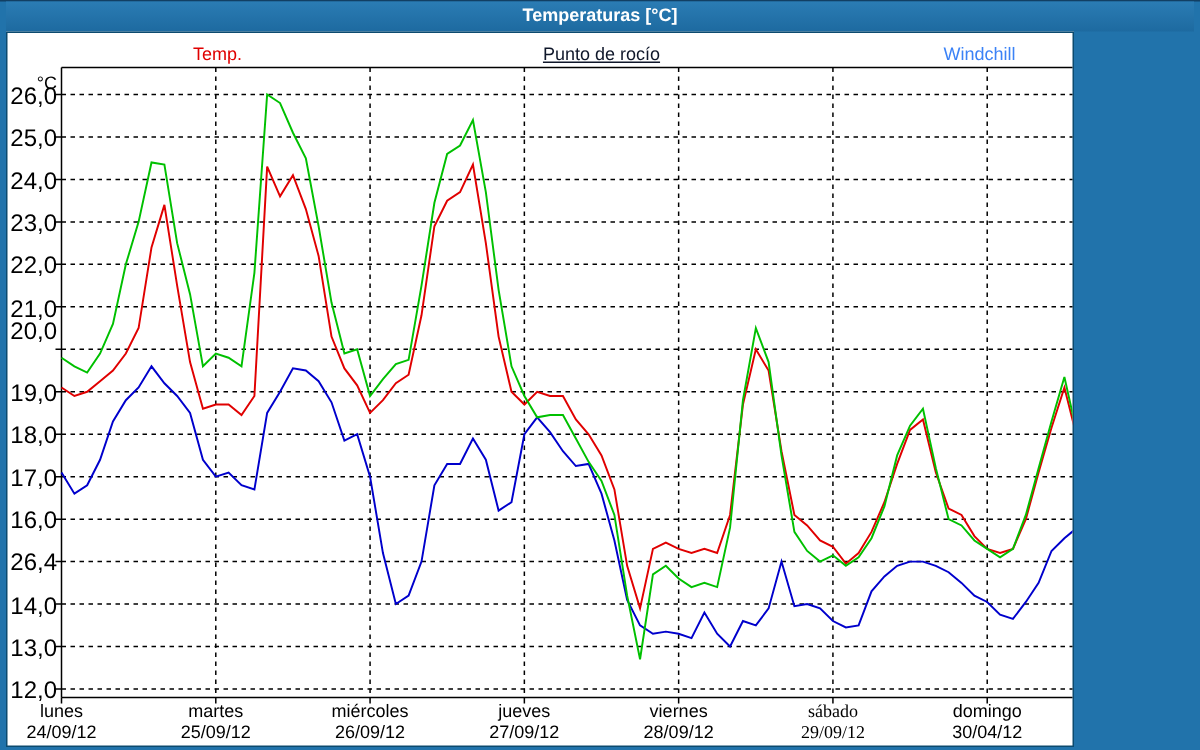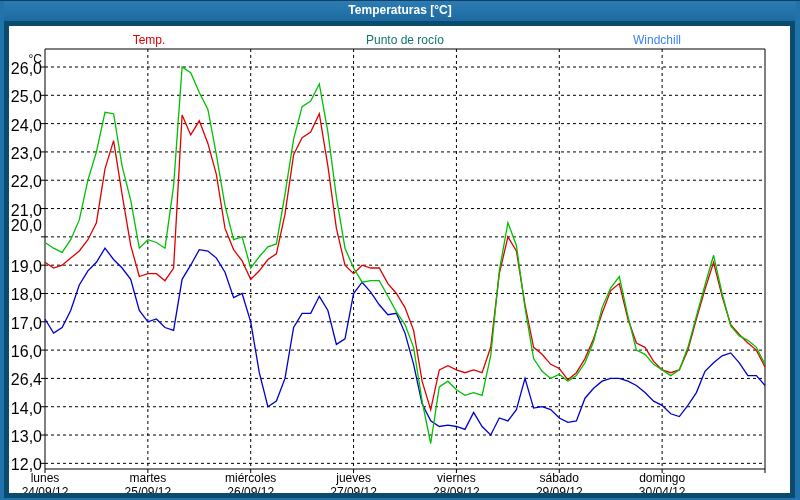--- a/index.html
+++ b/index.html
@@ -9,22 +9,22 @@
     border-top:1px solid #123f63;
     padding:0 4px 4px 4px;
     position:relative;
   }
   .titlebar{
     height:20px;line-height:18px;text-align:center;
     color:#ffffff;font-size:12px;font-weight:bold;
     background:linear-gradient(#2b7cb4,#1d6aa0);
   }
   .content{
-    position:relative;width:791px;height:477px;
-    background:#ffffff;border:5px solid #0c4a6e;box-sizing:border-box;
+    position:relative;width:712px;height:477px;
+    background:#ffffff;border:1px solid #0c4a6e;box-sizing:border-box;
     overflow:hidden;
   }
   .legend-item{
     position:absolute;top:7px;transform:translateX(-50%);
     font-size:12px;white-space:nowrap;
   }
   .unit-label{
     position:absolute;left:0;width:33px;text-align:right;top:26px;
     font-size:12px;color:#000;
   }
@@ -41,21 +41,21 @@
 </head>
 <body>
 
 <div class="window">
   <div class="titlebar">
     <span>Temperaturas [°C]</span>
   </div>
   <div class="content">
     <div id="legend">
         <span class="legend-item" style="left: 140px; color: rgb(224, 0, 0);">Temp.</span>
-        <span class="legend-item" style="left: 396px; color: #0f766e;">Punto de rocío</span>
+        <span class="legend-item" style="left: 396px; color: #0f172a; text-decoration: underline;">Punto de rocío</span>
         <span class="legend-item" style="left: 648px; color: #3b82f6;">Windchill</span>
       </div>
     <div class="unit-label">°C</div>
     <div id="ylabels">
         <div class="y-tick-label" style="top: 34px;">26,0</div>
         <div class="y-tick-label" style="top: 62.31px;">25,0</div>
         <div class="y-tick-label" style="top: 90.62px;">24,0</div>
         <div class="y-tick-label" style="top: 118.93px;">23,0</div>
         <div class="y-tick-label" style="top: 147.24px;">22,0</div>
         <div class="y-tick-label" style="top: 175.55px;">21,0</div>
@@ -136,21 +136,21 @@
           <div>26/09/12</div>
         </div>
         <div class="day-label" style="left: 299.571px;">
           <div>jueves</div>
           <div>27/09/12</div>
         </div>
         <div class="day-label" style="left: 402.429px;">
           <div>viernes</div>
           <div>28/09/12</div>
         </div>
-        <div class="day-label" style="left: 505.286px;">
+        <div class="day-label" style="left: 505.286px; font-family: Liberation Serif, serif;">
           <div>sábado</div>
           <div>29/09/12</div>
         </div>
         <div class="day-label" style="left: 608.143px;">
           <div>domingo</div>
           <div>30/04/12</div>
         </div>
       </div>
   </div>
 </div>

